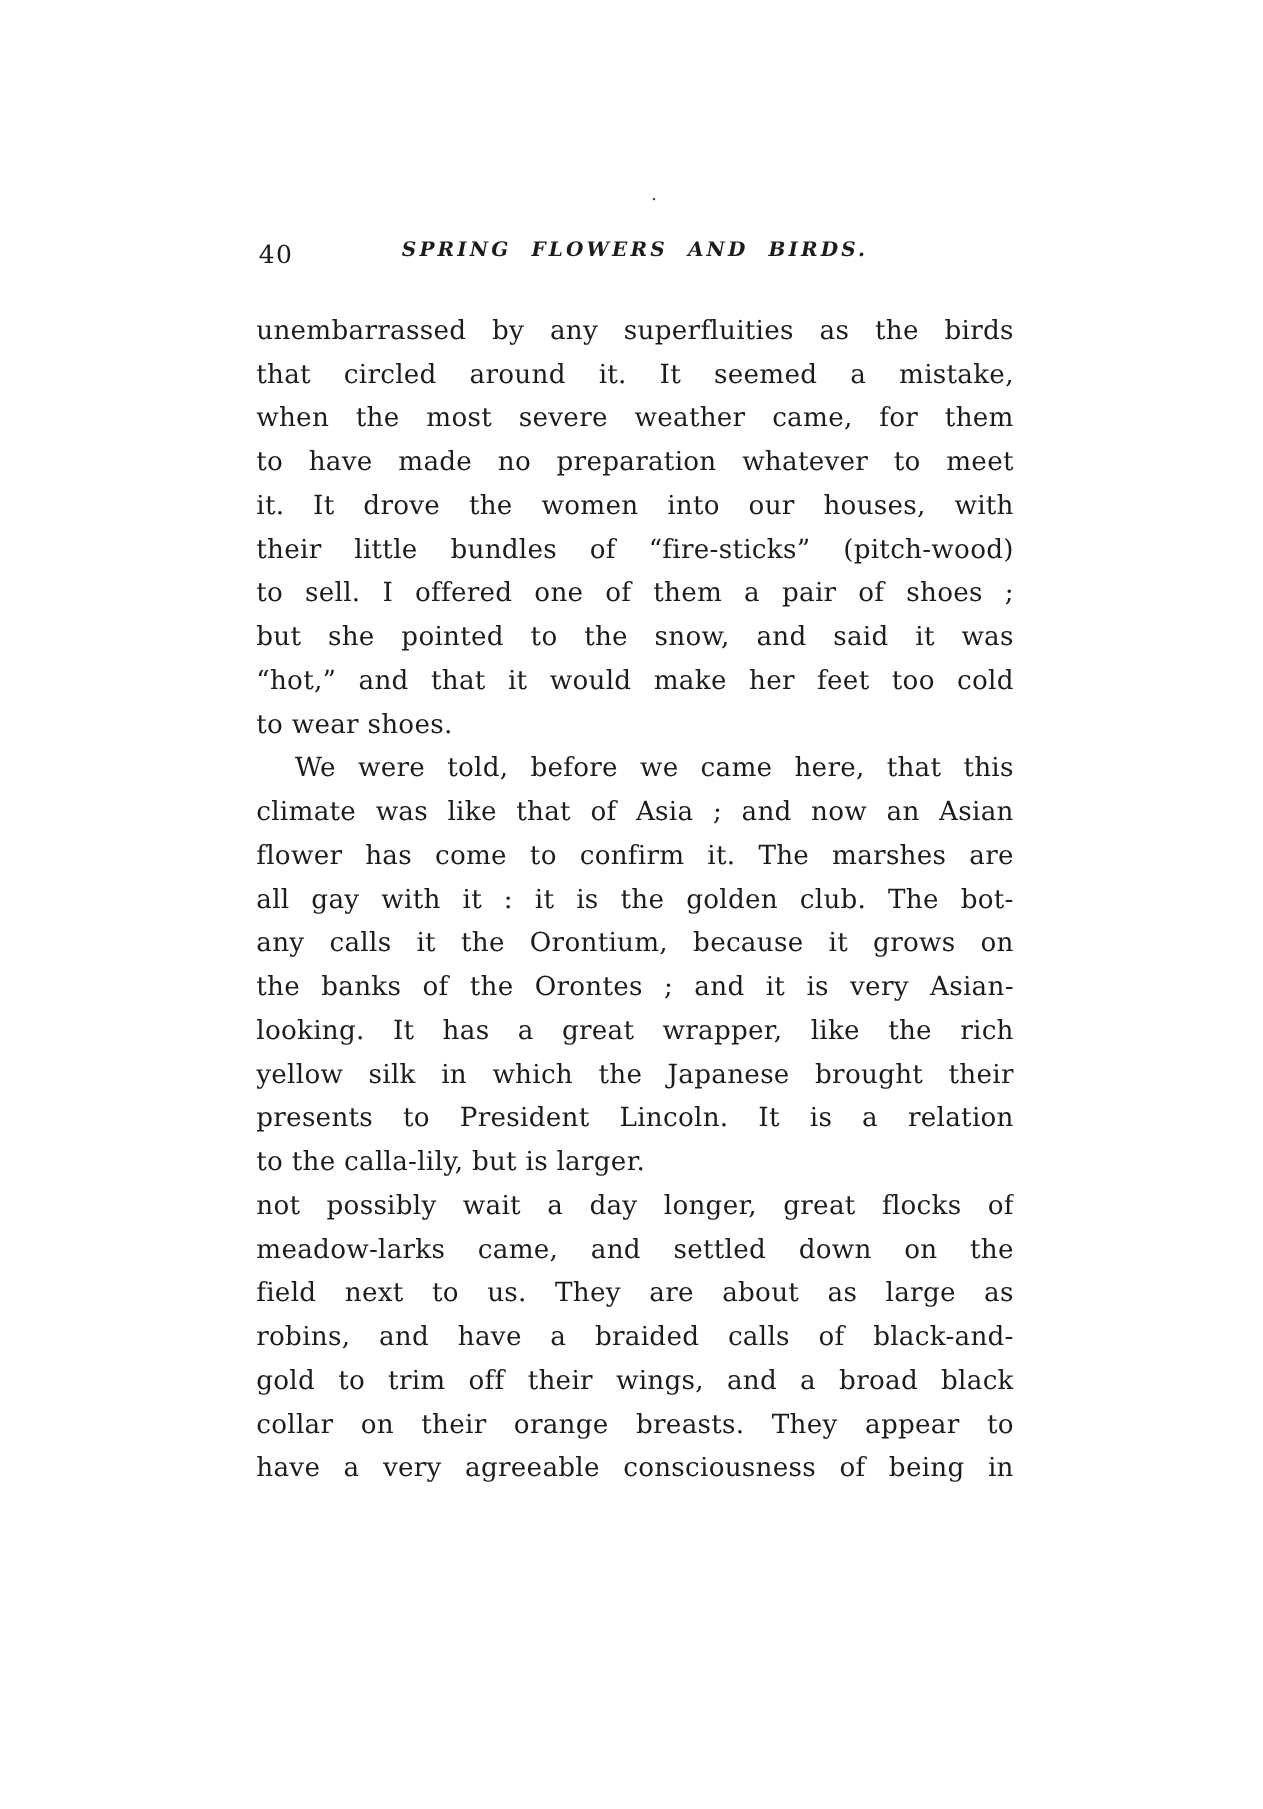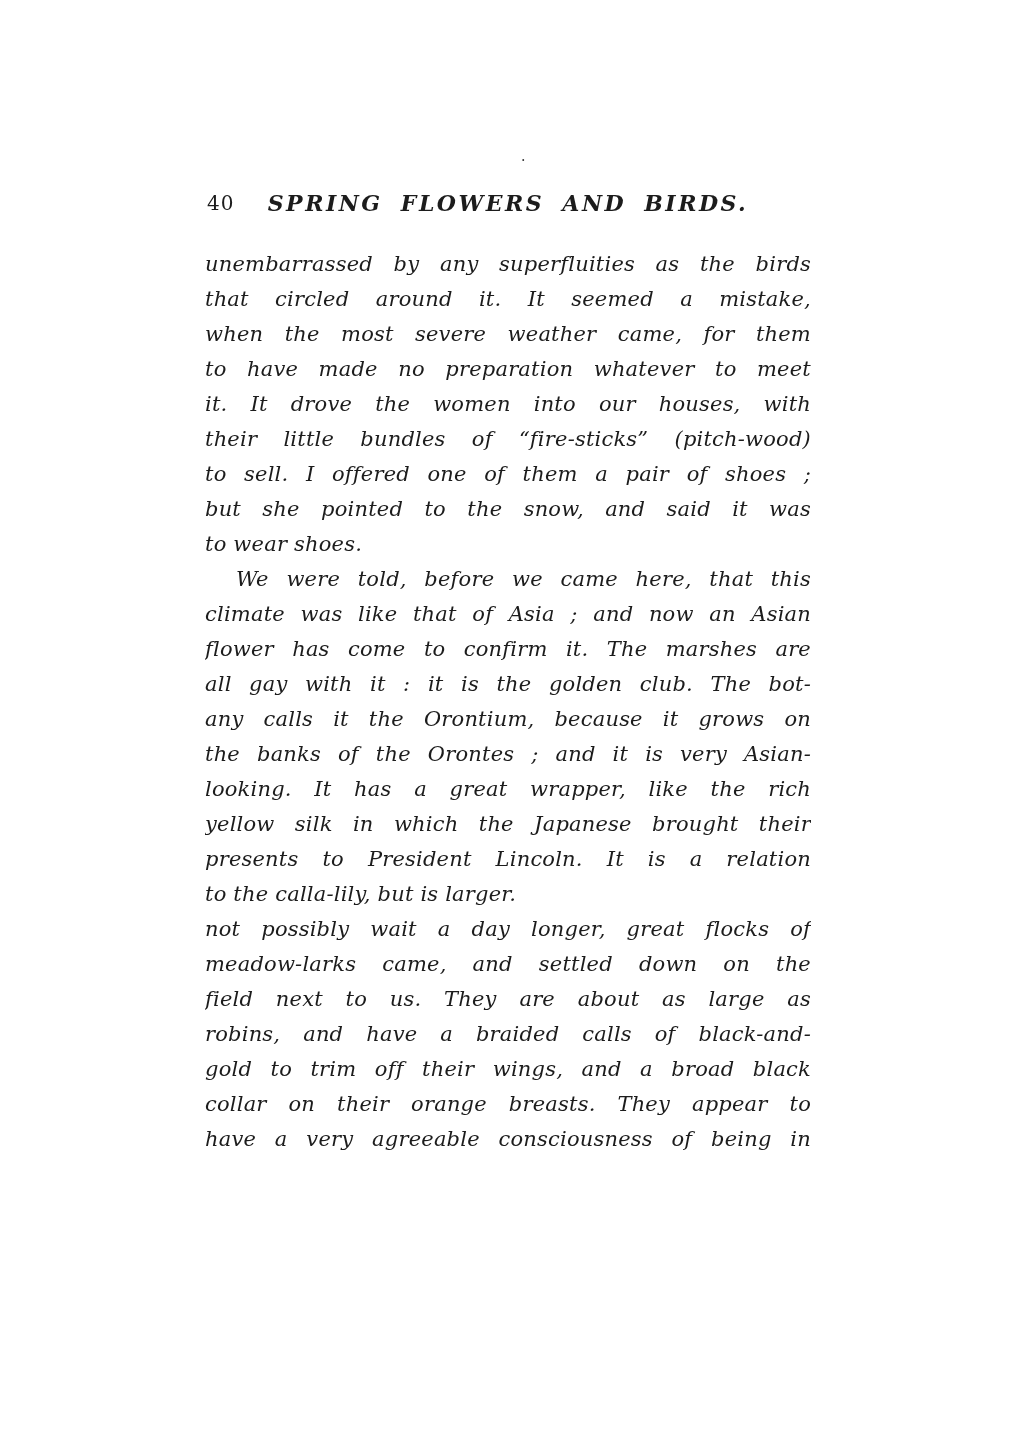--- a/index.html
+++ b/index.html
@@ -36,38 +36,37 @@
     top: 3px;
     font-size: 20px;
     letter-spacing: 1px;
     color: #1c1c1c;
   }
   .running-header {
     display: block;
     text-align: center;
     font-style: italic;
     font-weight: bold;
-    font-size: 22px;
+    font-size: 16px;
     letter-spacing: 2.5px;
     word-spacing: 8px;
     color: #1c1c1c;
     padding-top: 2px;
   }
   .body-text {
     position: absolute;
     top: 247px;
     left: 205px;
     width: 606px;
     font-size: 21px;
     letter-spacing: 0.2px;
   }
   .paragraph {
     margin: 0;
     padding: 0;
-    font-style: italic;
   }
   .line {
     height: 35px;
     line-height: 35px;
     text-align: justify;
     text-align-last: justify;
     overflow: hidden;
   }
   .line.last {
     text-align-last: left;
@@ -90,20 +89,21 @@
   <div class="body-text" id="body-text">
       <div class="paragraph">
         <div class="line">unembarrassed by any superfluities as the birds</div>
         <div class="line">that circled around it.  It seemed a mistake,</div>
         <div class="line">when the most severe weather came, for them</div>
         <div class="line">to have made no preparation whatever to meet</div>
         <div class="line">it.  It drove the women into our houses, with</div>
         <div class="line">their little bundles of “fire-sticks” (pitch-wood)</div>
         <div class="line">to sell.  I offered one of them a pair of shoes ;</div>
         <div class="line">but she pointed to the snow, and said it was</div>
+        <div class="line">“hot,” and that it would make her feet too cold</div>
         <div class="line last">to wear shoes.</div>
       </div>
       <div class="paragraph">
         <div class="line indent">We were told, before we came here, that this</div>
         <div class="line">climate was like that of Asia ; and now an Asian</div>
         <div class="line">flower has come to confirm it.  The marshes are</div>
         <div class="line">all gay with it : it is the golden club.  The bot-</div>
         <div class="line">any calls it the Orontium, because it grows on</div>
         <div class="line">the banks of the Orontes ; and it is very Asian-</div>
         <div class="line">looking.  It has a great wrapper, like the rich</div>

